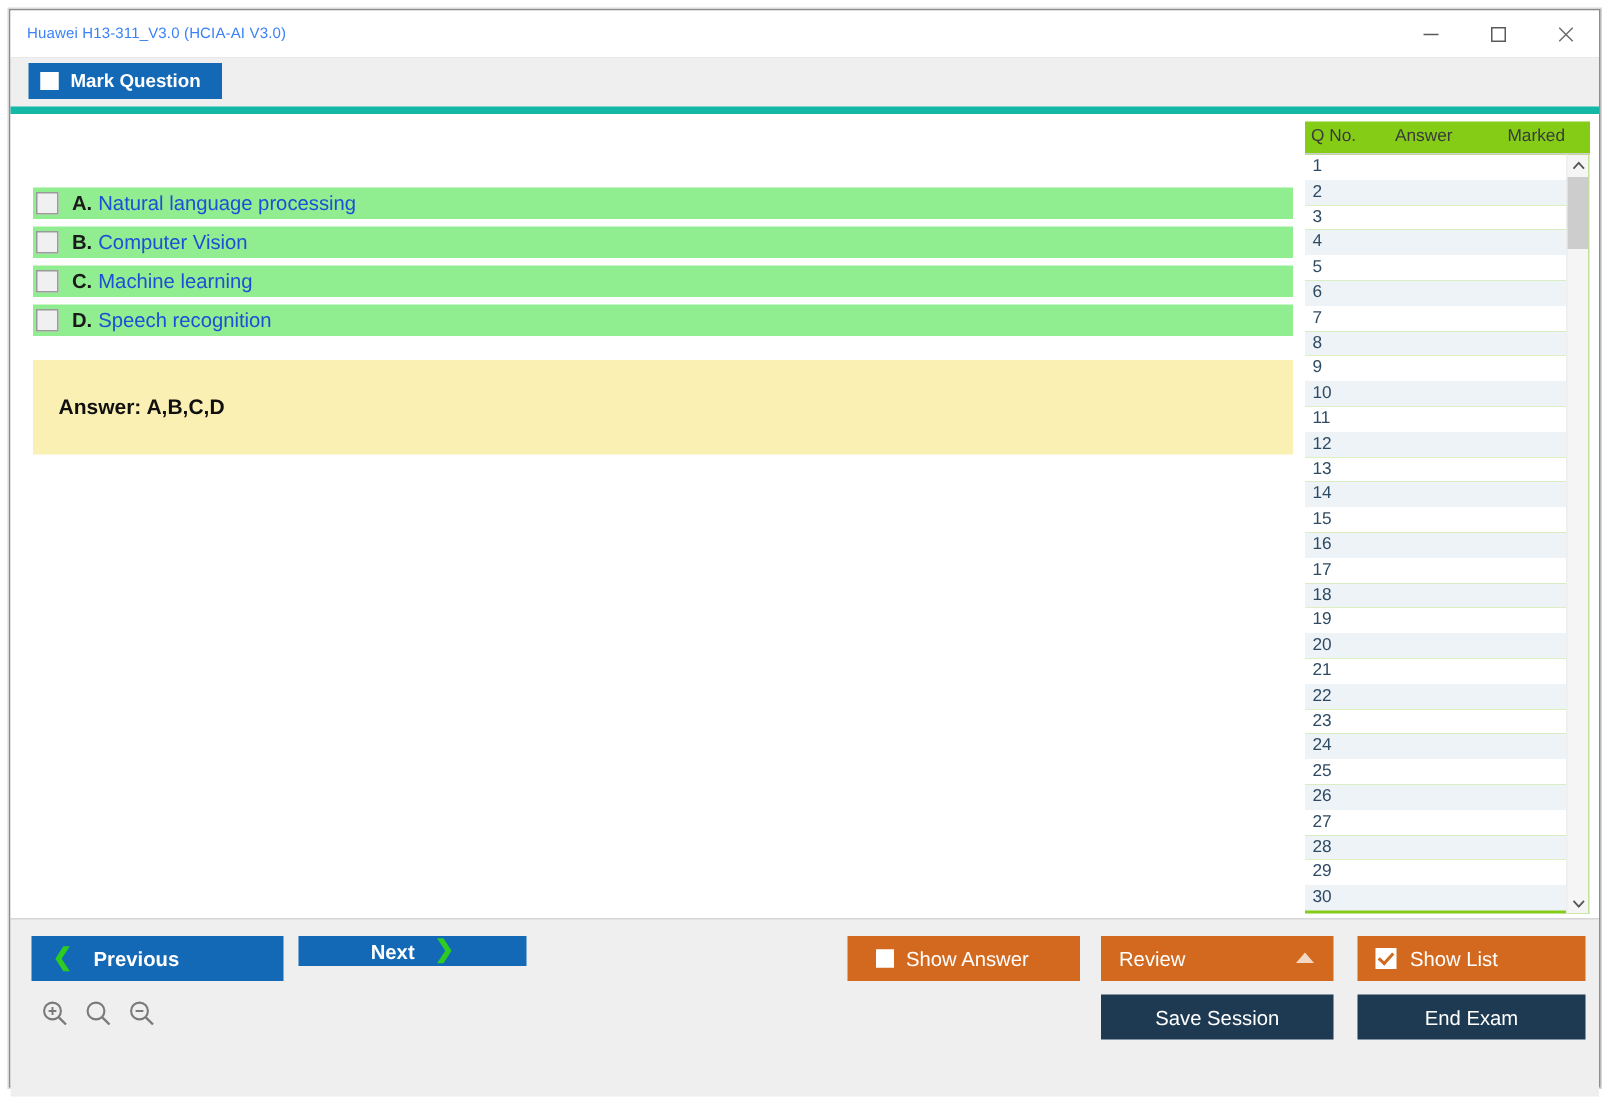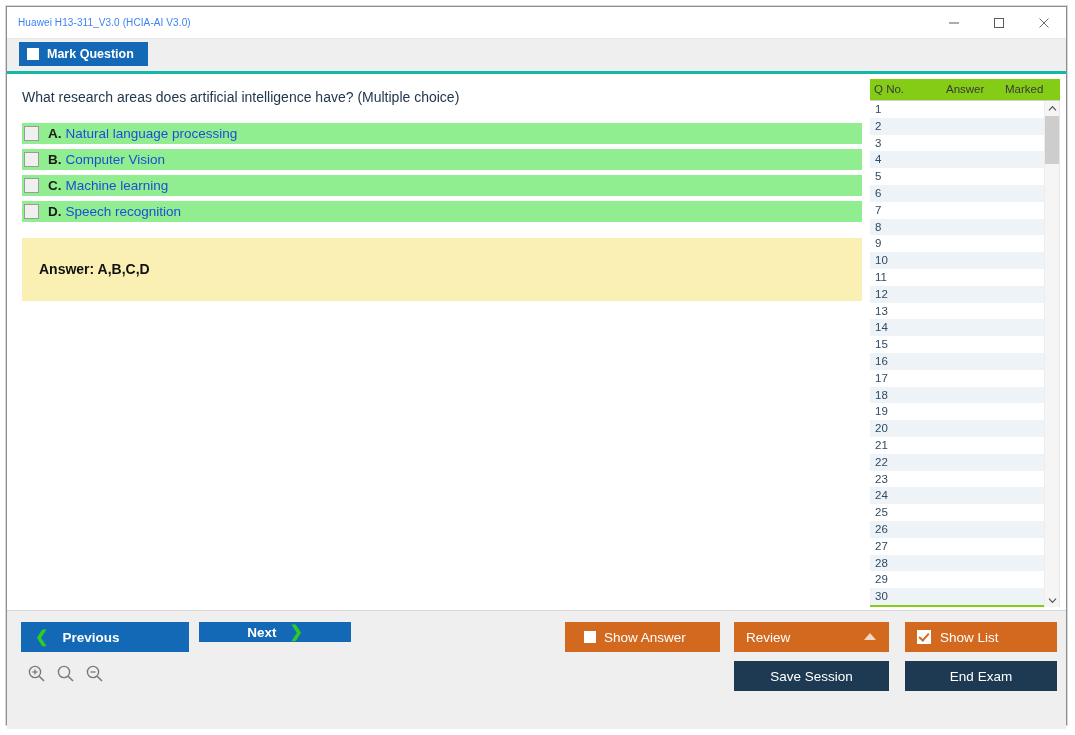--- a/index.html
+++ b/index.html
@@ -57,21 +57,21 @@
     align-items: center;
     justify-content: center;
   }
   .winbtn svg { display: block; }
 
   
   .header-strip {
     position: relative;
     height: 32px;
     background: #efefef;
-    border-bottom: 3px solid #14b8a6;
+    border-bottom: 5px solid #14b8a6;
   }
   .mark-question-btn {
     position: absolute;
     left: 12px;
     top: 3px;
     height: 24px;
     background: #1369b6;
     color: #ffffff;
     font-size: 12.5px;
     font-weight: bold;
@@ -188,21 +188,21 @@
     border-bottom: 1px solid #cfcfcf;
     position: relative;
     font-size: 11.5px;
     color: #3a3a3a;
   }
   .qlist-header span {
     position: absolute;
     top: 4px;
   }
   .qh-no { left: 4px; }
-  .qh-ans { left: 76px; }
+  .qh-ans { left: 60px; }
   .qh-marked { left: 135px; }
 
   .qlist-body {
     position: relative;
     height: 506px;
     overflow: hidden;
     border-right: 1px solid #e6e6e6;
   }
   .qlist-rows {
     position: absolute;
@@ -388,21 +388,20 @@
   <div class="header-strip">
     <div class="mark-question-btn">
       <span class="cb-white"></span>
       <span>Mark Question</span>
     </div>
     <div class="question-counter">Question 6 of 15</div>
   </div>
 
   <div class="content-area">
 
-    <div class="question-text">What research areas does artificial intelligence have? (Multiple choice)</div>
 
     <div class="options-wrap">
       <div class="option-row">
         <span class="opt-checkbox"></span>
         <span class="opt-letter">A.</span>
         <span class="opt-text">Natural language processing</span>
       </div>
       <div class="option-row">
         <span class="opt-checkbox"></span>
         <span class="opt-letter">B.</span>

